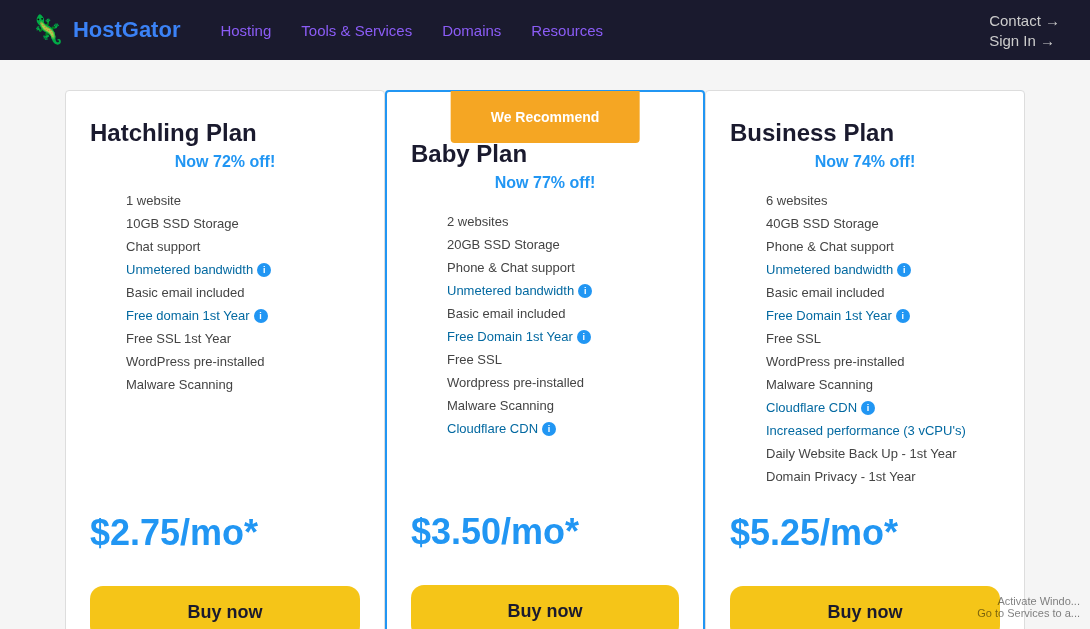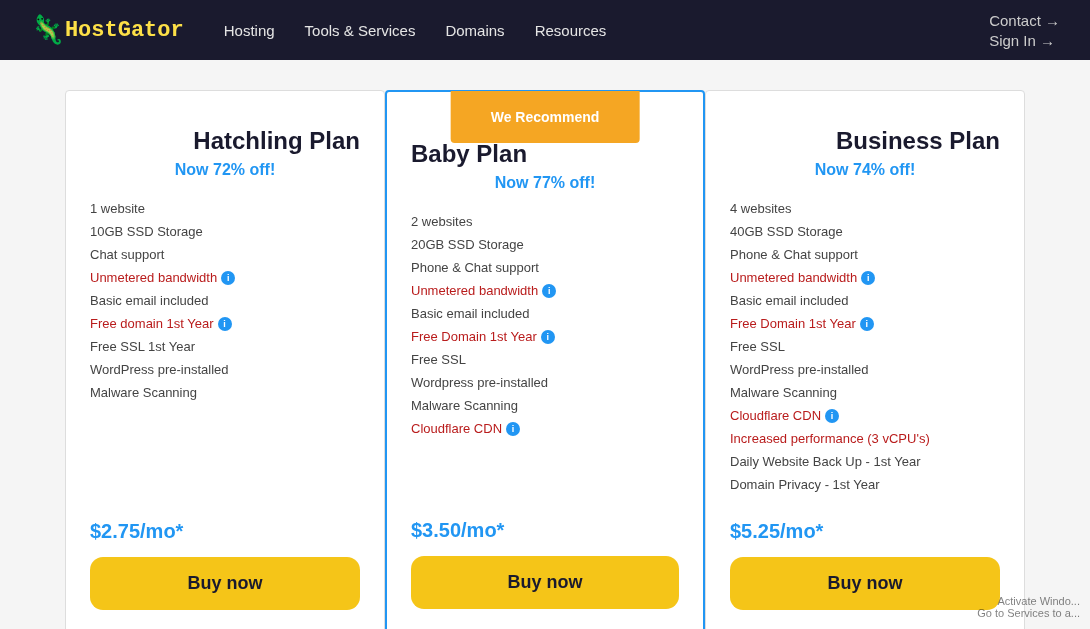--- a/index.html
+++ b/index.html
@@ -12,32 +12,32 @@
       align-items: center;
       padding: 0 30px;
       height: 60px;
     }
     .nav-logo {
       display: flex;
       align-items: center;
       margin-right: 40px;
     }
     .nav-logo-text {
-      color: #fde047;
+      color: #3b82f6;
       font-size: 22px;
       font-weight: bold;
-      font-family: Liberation Mono, monospace;
+      margin-left: 8px;
     }
     .nav-links {
       display: flex;
       gap: 30px;
       flex: 1;
     }
     .nav-links a {
-      color: #e5e5e5;
+      color: #8b5cf6;
       text-decoration: none;
       font-size: 15px;
     }
     .nav-right {
       display: flex;
       gap: 3px;
       flex-direction: column;
     }
     .nav-right a {
       color: #ccc;
@@ -87,22 +87,21 @@
     }
 
     .plan-title {
       font-size: 24px;
       font-weight: bold;
       color: #1a1a2e;
       margin-bottom: 6px;
       margin-top: 20px;
     }
     .plan-card:not(.recommended) .plan-title {
-      margin-top: 8px;
-      text-align: right;
+      margin-top: 0;
     }
 
     .plan-discount {
       color: #2196f3;
       font-size: 16px;
       font-weight: bold;
       margin-bottom: 18px;
       text-align: center;
     }
 
@@ -111,44 +110,45 @@
       margin-bottom: 24px;
       flex: 1;
     }
     .plan-features li {
       font-size: 13px;
       color: #444;
       padding: 4px 0;
       display: flex;
       align-items: center;
       gap: 4px;
+      margin-left: 36px;
     }
     .feature-link {
-      color: #b91c1c;
+      color: #0369a1;
       text-decoration: none;
     }
     .info-icon {
       display: inline-flex;
       align-items: center;
       justify-content: center;
       width: 14px;
       height: 14px;
       border-radius: 50%;
       background: #2196f3;
       color: #fff;
       font-size: 9px;
       font-weight: bold;
       cursor: pointer;
     }
 
     .plan-price {
-      font-size: 20px;
+      font-size: 36px;
       font-weight: bold;
       color: #2196f3;
-      margin-bottom: 14px;
+      margin-bottom: 32px;
     }
 
     .buy-btn {
       background: #f5c518;
       border: none;
       padding: 16px;
       font-size: 18px;
       font-weight: bold;
       color: #1a1a2e;
       cursor: pointer;
@@ -242,21 +242,21 @@
           <span class="info-icon">i</span>
         </li>
       </ul>
       <div class="plan-price">$3.50/mo*</div>
       <button class="buy-btn">Buy now</button>
     </div>
     <div class="plan-card">
       <div class="plan-title">Business Plan</div>
       <div class="plan-discount">Now 74% off!</div>
       <ul class="plan-features">
-        <li>4 websites</li>
+        <li>6 websites</li>
         <li>40GB SSD Storage</li>
         <li>Phone &amp; Chat support</li>
         <li>
           <a class="feature-link" href="#">Unmetered bandwidth</a> 
           <span class="info-icon">i</span>
         </li>
         <li>Basic email included</li>
         <li>
           <a class="feature-link" href="#">Free Domain 1st Year</a> 
           <span class="info-icon">i</span>

